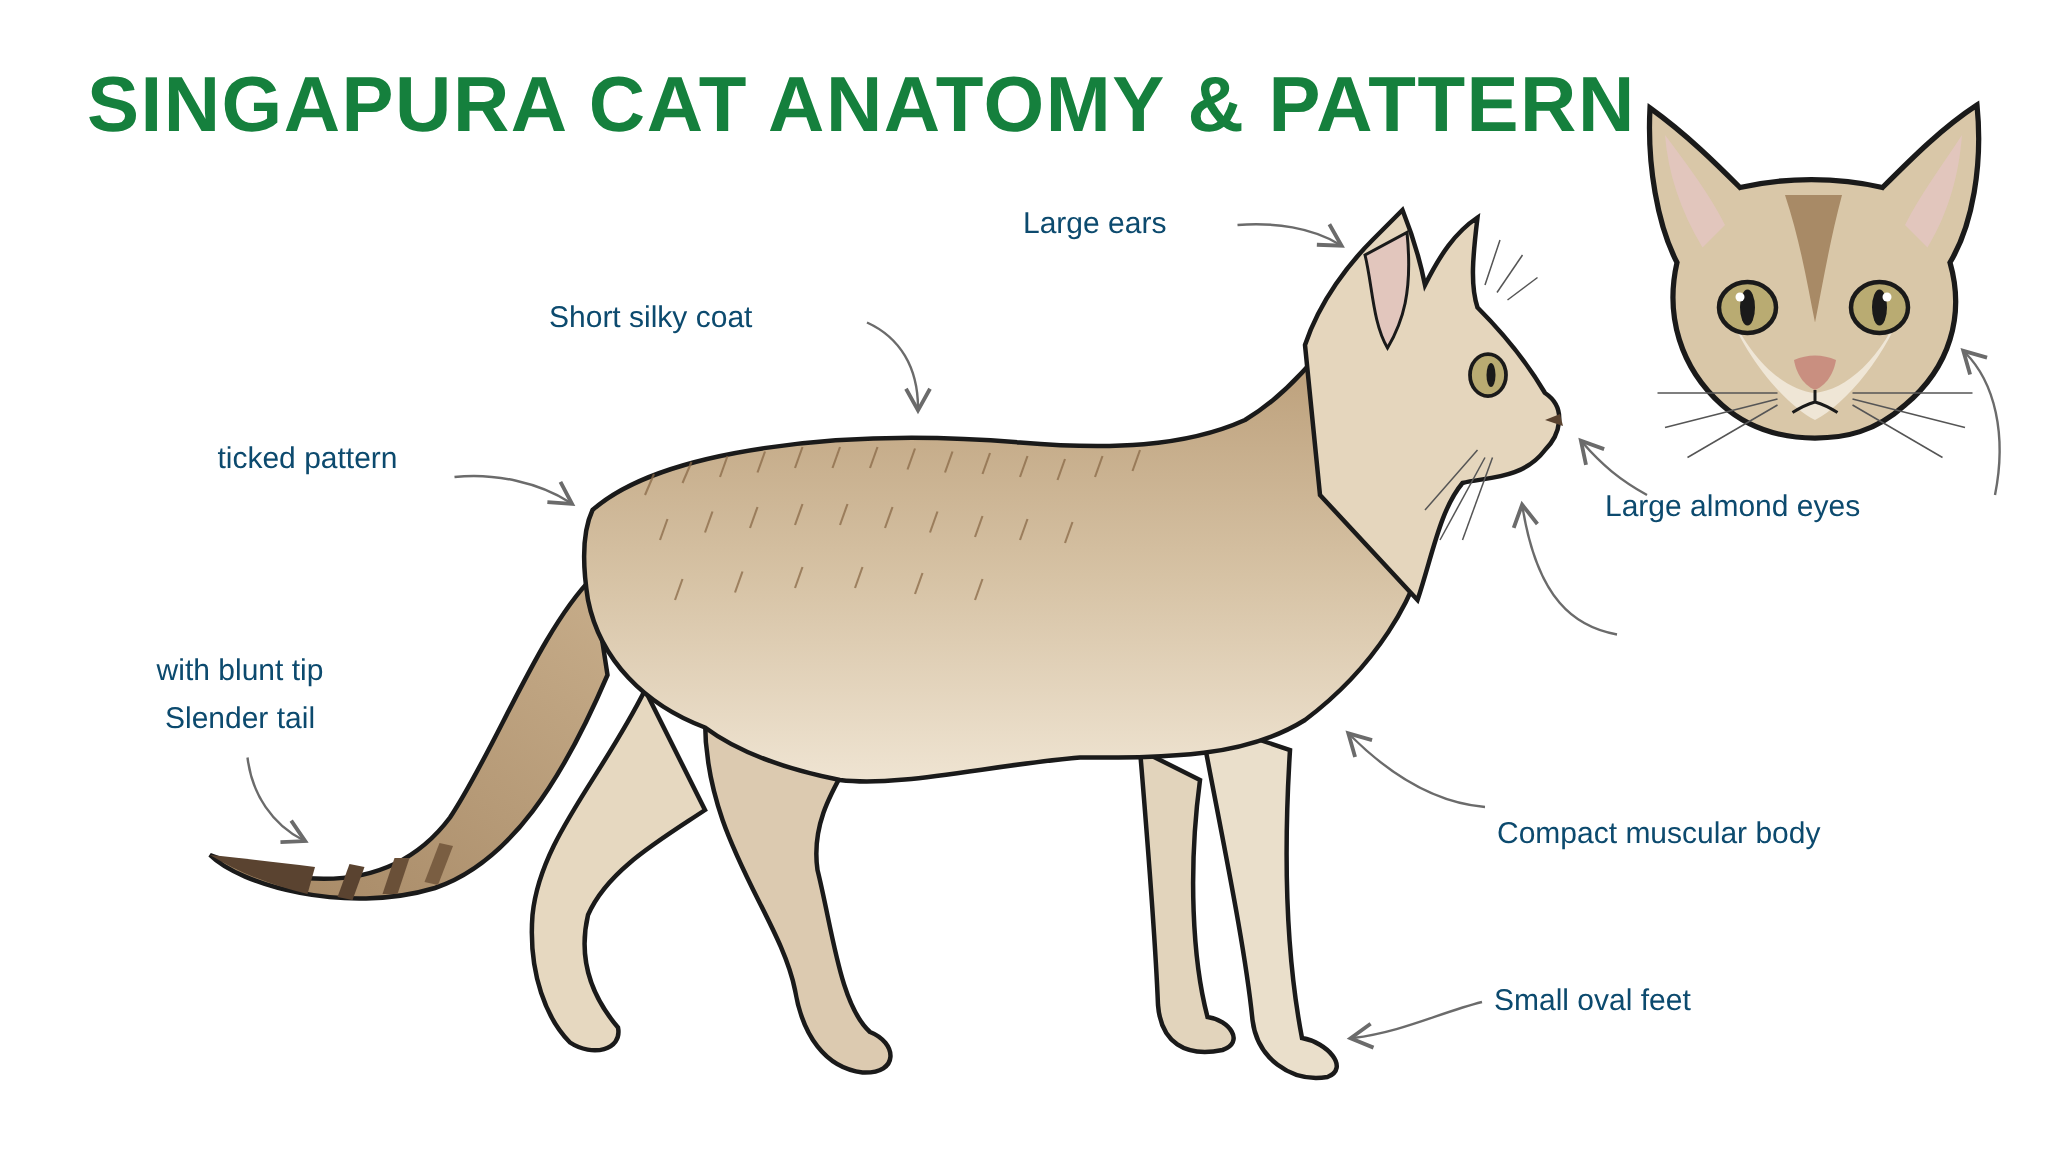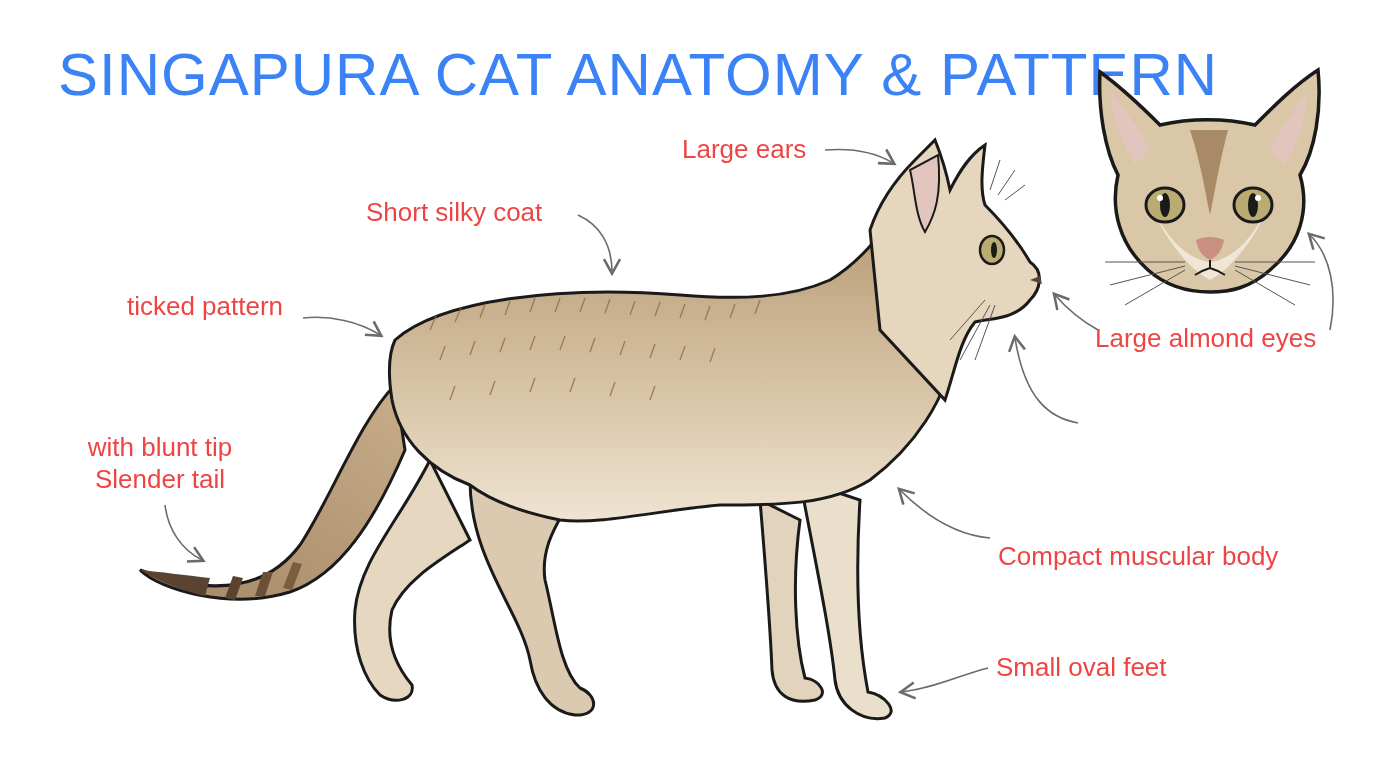--- a/index.html
+++ b/index.html
@@ -1,18 +1,18 @@
 <!DOCTYPE html>
 <html><head>
 <meta charset="utf-8">
 <style>
   html,body{margin:0;padding:0;background:#ffffff;}
   body{width:1376px;height:768px;position:relative;overflow:hidden;font-family:"Liberation Sans","DejaVu Sans",sans-serif;color:#111;}
-  .title{position:absolute;left:58px;top:40px;font-size:60px;font-weight:400;letter-spacing:1px;color:#3b82f6;white-space:nowrap;}
-  .label{position:absolute;font-size:26px;line-height:32px;color:#ef4444;white-space:nowrap;}
+  .title{position:absolute;left:58px;top:40px;font-size:52px;font-weight:700;letter-spacing:1px;color:#15803d;white-space:nowrap;}
+  .label{position:absolute;font-size:20px;line-height:32px;color:#0c4a6e;white-space:nowrap;}
   .center{text-align:center;}
   svg.art{position:absolute;left:0;top:0;}
 </style>
 </head>
 <body>
 
 <div class="title">SINGAPURA CAT ANATOMY &amp; PATTERN</div>
 
 <svg class="art" width="1376" height="768" viewBox="0 0 1376 768">
   <defs>
@@ -132,17 +132,17 @@
 
 <div class="label" style="left:682px;top:133px;">Large ears</div>
 <div class="label" style="left:366px;top:196px;">Short silky coat</div>
 <div class="label center" style="left:100px;top:290px;width:210px;">
   <div>ticked pattern</div>
 </div>
 <div class="label center" style="left:60px;top:431px;width:200px;">
   <div>with blunt tip</div>
   <div>Slender tail</div>
 </div>
-<div class="label" style="left:1095px;top:322px;">Large almond eyes</div>
+<div class="label" style="left:1070px;top:322px;">Large almond eyes</div>
 <div class="label center" style="left:1070px;top:408px;width:250px;">
 </div>
 <div class="label" style="left:998px;top:540px;">Compact muscular body</div>
 <div class="label" style="left:996px;top:651px;">Small oval feet</div>
 
 </body></html>

